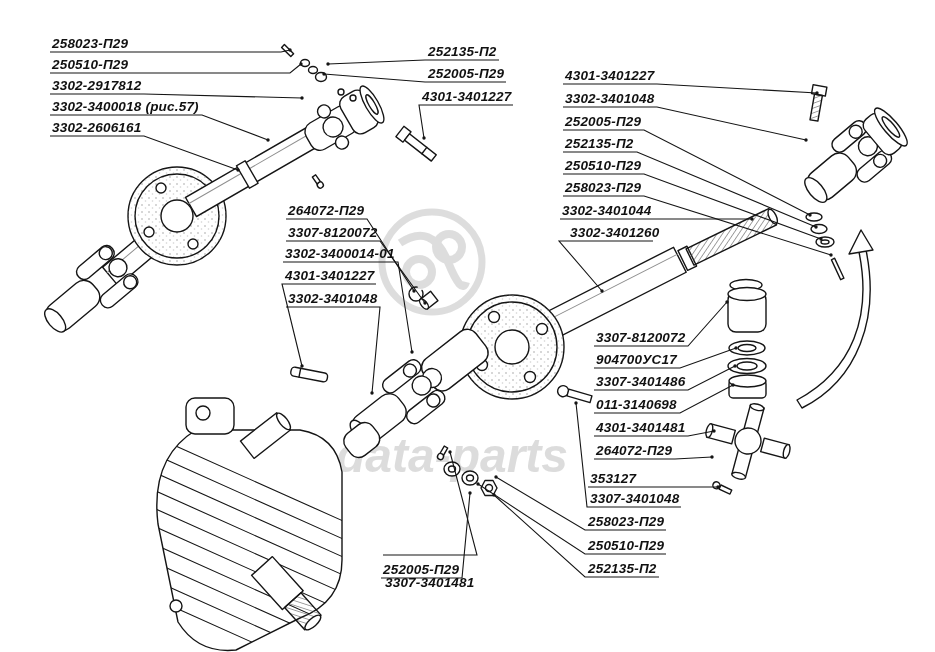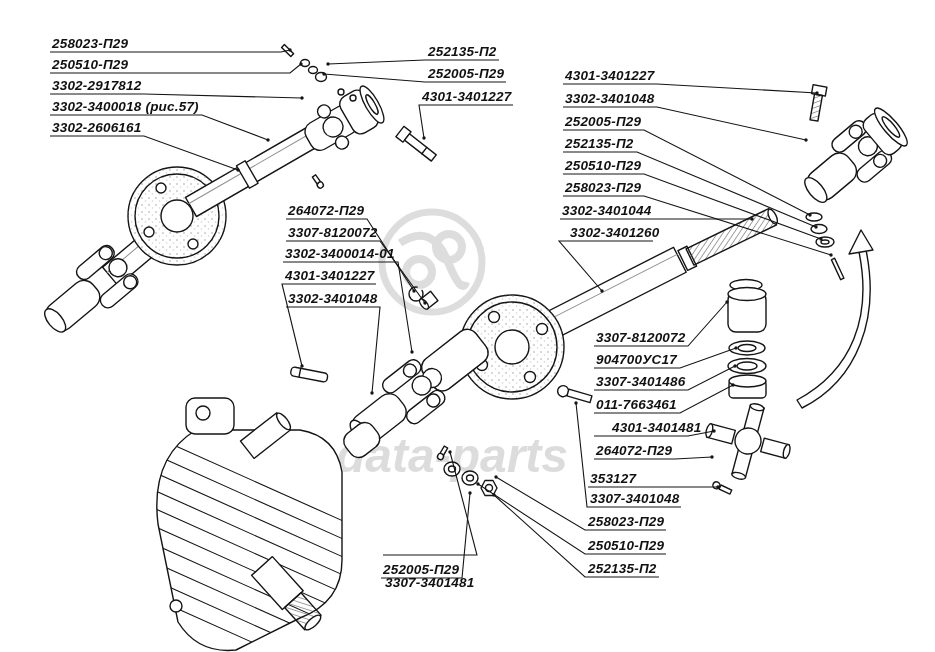--- a/index.html
+++ b/index.html
@@ -351,22 +351,22 @@
       <div class="part-label" style="left: 562px; top: 203px; text-align: center;">3302-3401044</div>
       <div class="part-label" style="left: 570px; top: 225px;">3302-3401260</div>
       <div class="part-label" style="left: 288px; top: 203px;">264072-П29</div>
       <div class="part-label" style="left: 288px; top: 225px;">3307-8120072</div>
       <div class="part-label" style="left: 285px; top: 246px;">3302-3400014-01</div>
       <div class="part-label" style="left: 285px; top: 268px;">4301-3401227</div>
       <div class="part-label" style="left: 288px; top: 291px;">3302-3401048</div>
       <div class="part-label" style="left: 596px; top: 330px;">3307-8120072</div>
       <div class="part-label" style="left: 596px; top: 352px;">904700УС17</div>
       <div class="part-label" style="left: 596px; top: 374px; font-style: italic;">3307-3401486</div>
-      <div class="part-label" style="left: 596px; top: 397px;">011-7663461</div>
-      <div class="part-label" style="left: 596px; top: 420px; margin-left: 16px;">4301-3401481</div>
+      <div class="part-label" style="left: 596px; top: 397px;">011-3140698</div>
+      <div class="part-label" style="left: 596px; top: 420px;">4301-3401481</div>
       <div class="part-label" style="left: 596px; top: 443px;">264072-П29</div>
       <div class="part-label" style="left: 590px; top: 471px;">353127</div>
       <div class="part-label" style="left: 590px; top: 491px;">3307-3401048</div>
       <div class="part-label" style="left: 588px; top: 514px;">258023-П29</div>
       <div class="part-label" style="left: 588px; top: 538px;">250510-П29</div>
       <div class="part-label" style="left: 588px; top: 561px;">252135-П2</div>
       <div class="part-label" style="left: 385px; top: 539px; margin-top: 36px;">3307-3401481</div>
       <div class="part-label" style="left: 383px; top: 562px;">252005-П29</div>
     </div>
 

